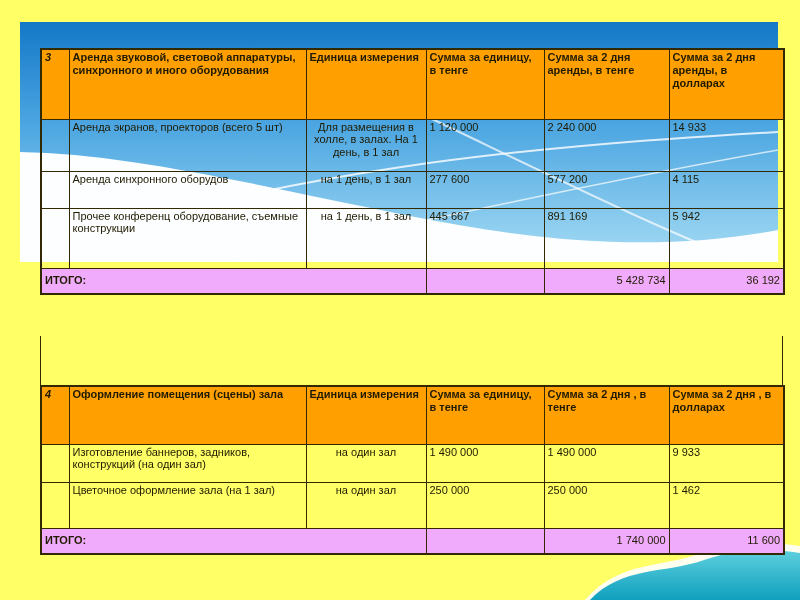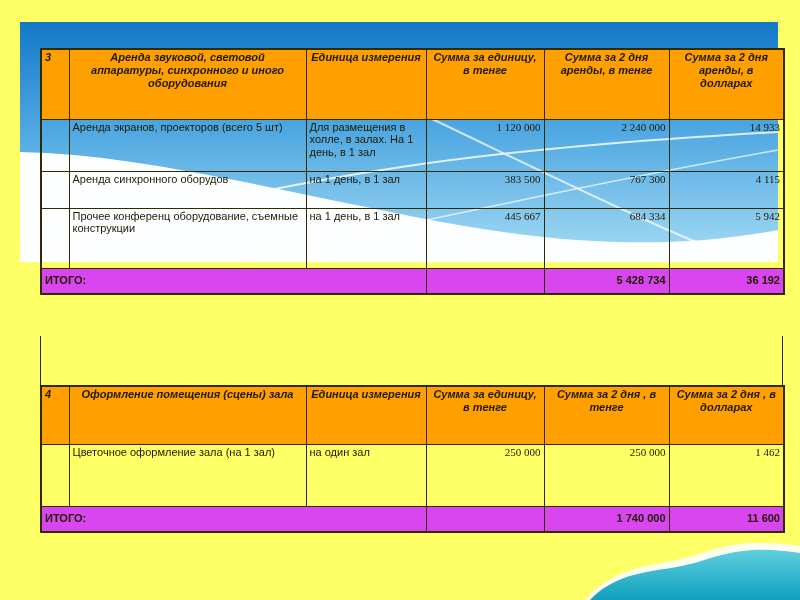--- a/index.html
+++ b/index.html
@@ -15,39 +15,39 @@
     border-collapse:collapse; table-layout:fixed;
   }
   table.grid td{
     border:1px solid #332900; overflow:hidden;
     font-size:11px; line-height:1.18; padding:1px 3px;
     vertical-align:top; word-wrap:break-word;
   }
   table.grid{border:2px solid #332900;}
   #t1{top:48px;} #t2{top:385px;}
   td.hcell{
-    background:#FFA000; text-align:center; vertical-align:top;
-    font-size:13px; font-weight:bold; font-style:italic; padding-top:6px;
+    background:#FFA000; vertical-align:top;
+    font-size:13px; font-weight:bold; padding-top:6px;
   }
   td.numcell{
     background:#FFA000; vertical-align:bottom; text-align:left;
     font-size:14px; font-weight:bold; font-style:italic; padding:2px 2px 3px 4px;
   }
   td.empty{background:transparent;}
   td.name{background:transparent;margin-left:44px;}
-  td.unit{background:transparent;}
+  td.unit{background:transparent;text-align:center;}
   td.val{
-    background:transparent; text-align:right; vertical-align:bottom;
-    padding-right:10px; padding-bottom:4px;font-family:Liberation Serif, serif;
+    background:transparent; vertical-align:bottom;
+    padding-right:10px; padding-bottom:4px;
   }
   tr.totalrow td{
-    background:#d946ef; vertical-align:middle;
+    background:#f0abfc; vertical-align:middle;
   }
   td.total-label{font-size:14px; font-weight:bold; padding-left:5px;}
-  td.total-val{text-align:right; font-weight:bold; font-size:13px; padding-right:10px;}
+  td.total-val{text-align:right; font-weight:normal; font-size:13px; padding-right:10px;}
   .gapbox{
     position:absolute; left:40px; top:336px; width:741px; height:49px;
     border-left:1px solid #332900; border-right:1px solid #332900;
     background:transparent;
   }
 </style>
 </head>
 <body>
 
 <div class="slide">
@@ -106,30 +106,30 @@
       <td class="name">Аренда экранов, проекторов (всего 5 шт)</td>
       <td class="unit">Для размещения в холле, в залах. На 1 день, в 1 зал</td>
       <td class="val">1 120 000</td>
       <td class="val">2 240 000</td>
       <td class="val">14 933</td>
     </tr>
     <tr style="height:37px">
       <td class="empty"></td>
       <td class="name">Аренда синхронного оборудов</td>
       <td class="unit">на 1 день, в 1 зал</td>
-      <td class="val">383 500</td>
-      <td class="val">767 300</td>
+      <td class="val">277 600</td>
+      <td class="val">577 200</td>
       <td class="val">4 115</td>
     </tr>
     <tr style="height:60px">
       <td class="empty"></td>
       <td class="name">Прочее конференц оборудование, съемные конструкции</td>
       <td class="unit">на 1 день, в 1 зал</td>
       <td class="val">445 667</td>
-      <td class="val">684 334</td>
+      <td class="val">891 169</td>
       <td class="val">5 942</td>
     </tr>
     <tr class="totalrow" style="height:26px">
       <td colspan="3" class="total-label">ИТОГО:</td>
       <td class="total-val"></td>
       <td class="total-val">5 428 734</td>
       <td class="total-val">36 192</td>
     </tr>
   </tbody>
     </table>
@@ -147,21 +147,29 @@
     </colgroup>
     <tbody>
         <tr style="height:58px">
       <td class="numcell">4</td>
       <td class="hcell">Оформление помещения (сцены) зала</td>
       <td class="hcell">Единица измерения</td>
       <td class="hcell">Сумма за единицу, в тенге</td>
       <td class="hcell">Сумма за 2 дня , в тенге</td>
       <td class="hcell">Сумма за 2 дня , в долларах</td>
     </tr>
-    <tr style="height:62px">
+    <tr style="height:38px">
+      <td class="empty"></td>
+      <td class="name">Изготовление баннеров, задников, конструкций (на один зал)</td>
+      <td class="unit">на один зал</td>
+      <td class="val">1 490 000</td>
+      <td class="val">1 490 000</td>
+      <td class="val">9 933</td>
+    </tr>
+    <tr style="height:46px">
       <td class="empty"></td>
       <td class="name">Цветочное оформление зала (на 1 зал)</td>
       <td class="unit">на один зал</td>
       <td class="val">250 000</td>
       <td class="val">250 000</td>
       <td class="val">1 462</td>
     </tr>
     <tr class="totalrow" style="height:26px">
       <td colspan="3" class="total-label">ИТОГО:</td>
       <td class="total-val"></td>

